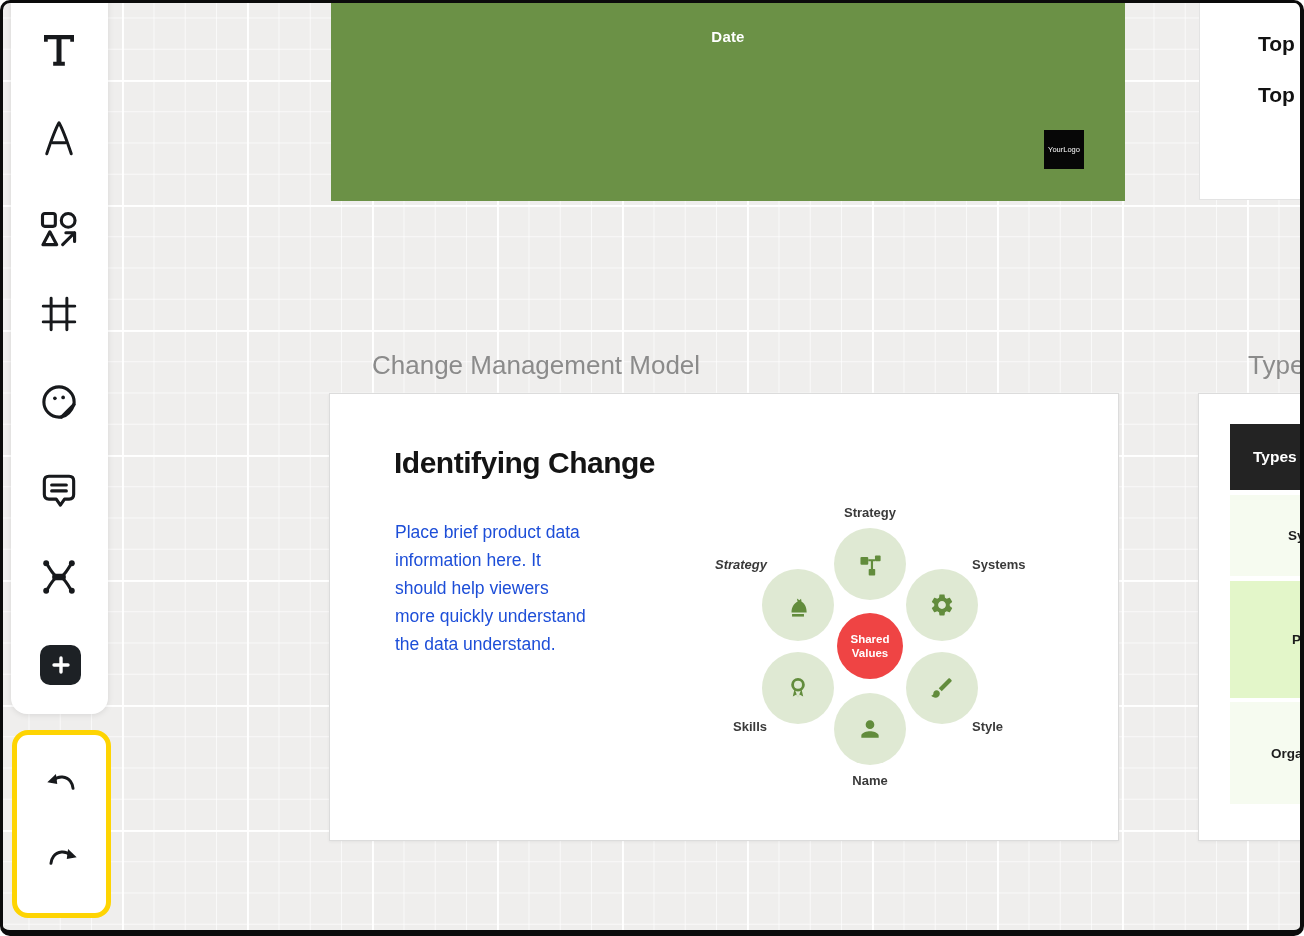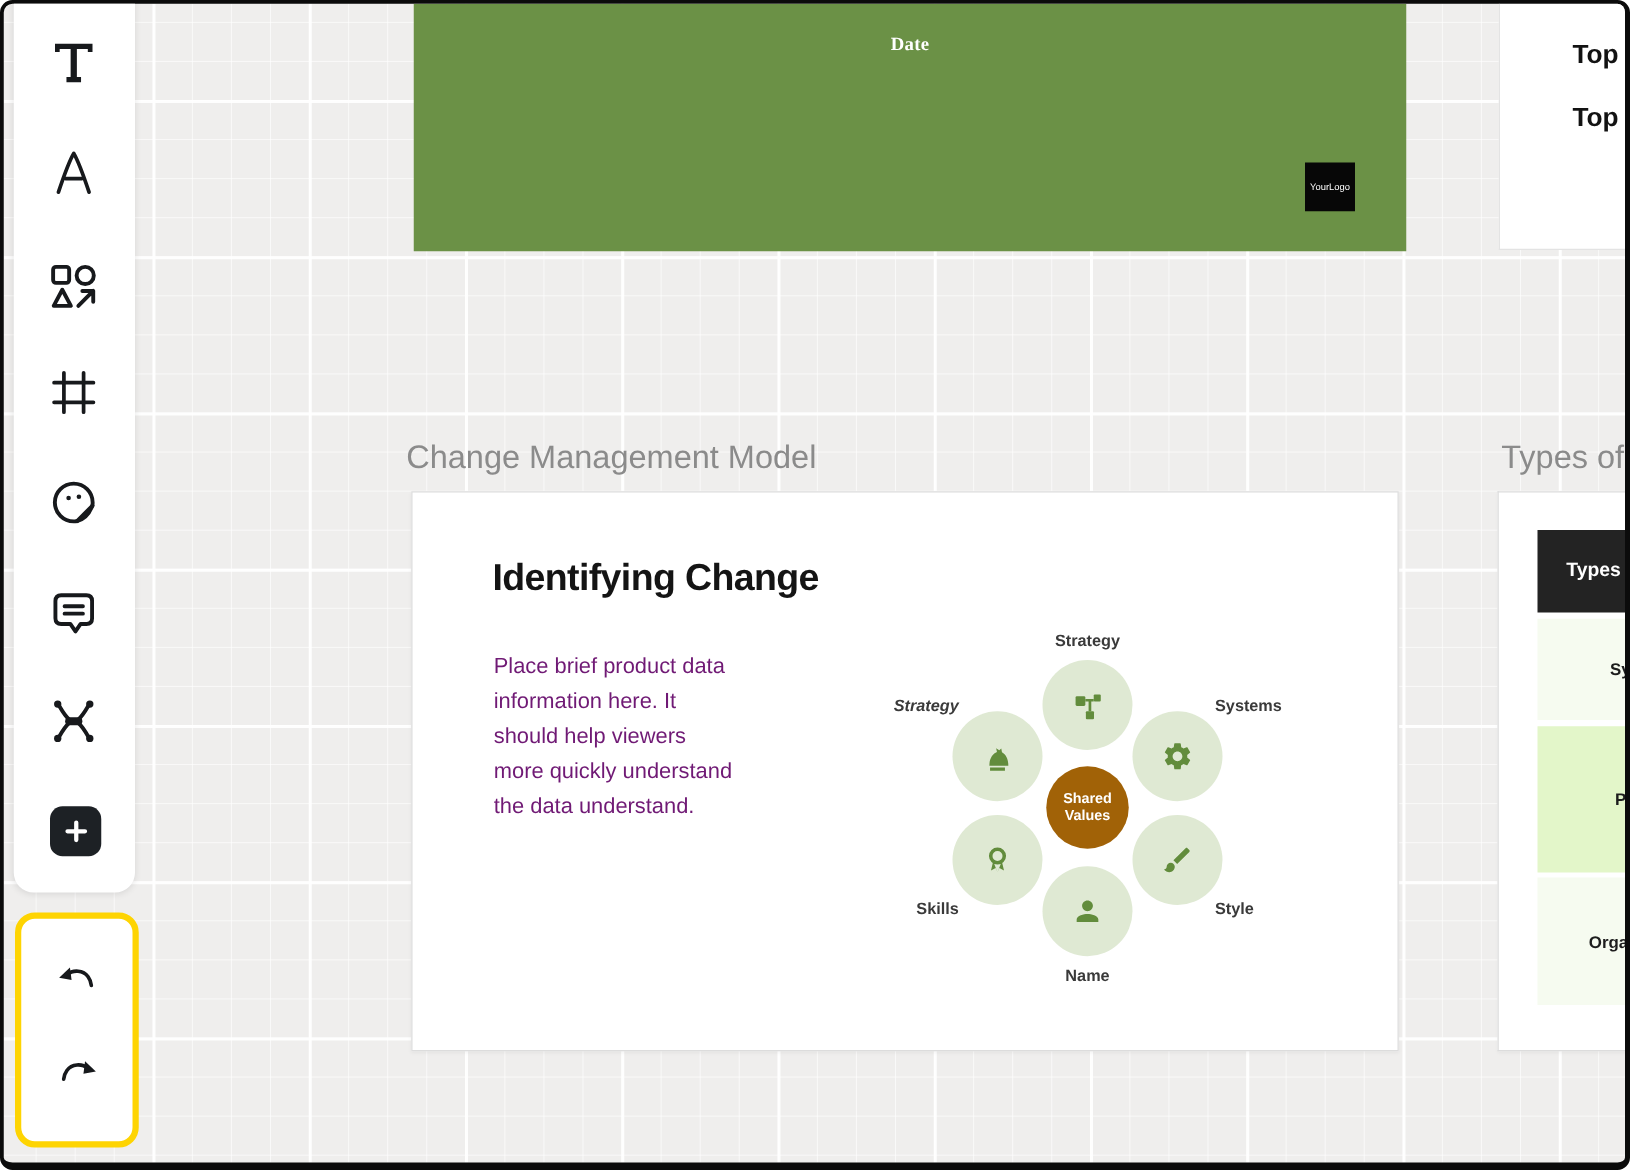--- a/index.html
+++ b/index.html
@@ -44,43 +44,43 @@
     border:5px solid #fed402; border-radius:16px;
     display:flex; flex-direction:column; align-items:center; justify-content:space-around;
     padding:14px 0;
   }
   .hist-btn { width:48px; height:48px; border:none; background:transparent; cursor:pointer;
     display:flex; align-items:center; justify-content:center; }
 
   
   .banner { left:328px; top:0; width:794px; height:198px; background:#6b9146; }
   .banner-date { position:absolute; left:0; right:0; top:25px; text-align:center;
-    color:#ffffff; font-weight:bold; font-size:15px; letter-spacing:.2px;font-family:Liberation Serif, serif; }
+    color:#ffffff; font-weight:bold; font-size:15px; letter-spacing:.2px; }
   .logo-box { position:absolute; left:713px; top:127px; width:40px; height:39px;
     background:#070707; color:#fff; font-size:7.5px; line-height:10px; text-align:center;
     display:flex; flex-direction:row; align-items:center; justify-content:center; }
 
   
-  .section-title { color:#8b8b8b; font-size:26px; white-space:nowrap; }
+  .section-title { color:#8b8b8b; font-size:26px; white-space:nowrap;margin-left:47px; }
   .st-1 { left:322px; top:347px; }
   .st-2 { left:1198px; top:347px; }
 
   
   .slide { background:#ffffff; border:1px solid #dcdcdc; box-shadow:0 1px 3px rgba(0,0,0,.05); }
   .slide1 { left:326px; top:390px; width:790px; height:448px; }
   .s1-heading { position:absolute; left:64px; top:52px; font-size:30px; font-weight:bold;
     color:#141414; letter-spacing:-.5px; }
-  .s1-body { position:absolute; left:65px; top:124px; font-size:17.5px; line-height:28px; color:#701a75; }
+  .s1-body { position:absolute; left:65px; top:124px; font-size:17.5px; line-height:28px; color:#1d4ed8; }
   .s1-body span { display:block; }
 
   
   .node-circle { position:absolute; width:72px; height:72px; border-radius:50%;
     background:#dfe9d3; display:flex; align-items:center; justify-content:center; }
   .center-circle { position:absolute; left:507px; top:219px; width:66px; height:66px; border-radius:50%;
-    background:#a16207; color:#ffffff; font-size:11.5px; font-weight:bold; line-height:14px;
+    background:#ef4444; color:#ffffff; font-size:11.5px; font-weight:bold; line-height:14px;
     display:flex; align-items:center; justify-content:center; text-align:center; padding:0 10px; }
   .n-structure { left:504px; top:134px; }
   .n-systems  { left:576px; top:175px; }
   .n-style    { left:576px; top:258px; }
   .n-name     { left:504px; top:299px; }
   .n-skills   { left:432px; top:258px; }
   .n-strategy { left:432px; top:175px; }
   .node-label { position:absolute; font-size:13px; font-weight:bold; color:#3a3a3a; white-space:nowrap; }
   .l-structure { left:540px; top:111px; transform:translateX(-50%); }
   .l-name      { left:540px; top:379px; transform:translateX(-50%); }

